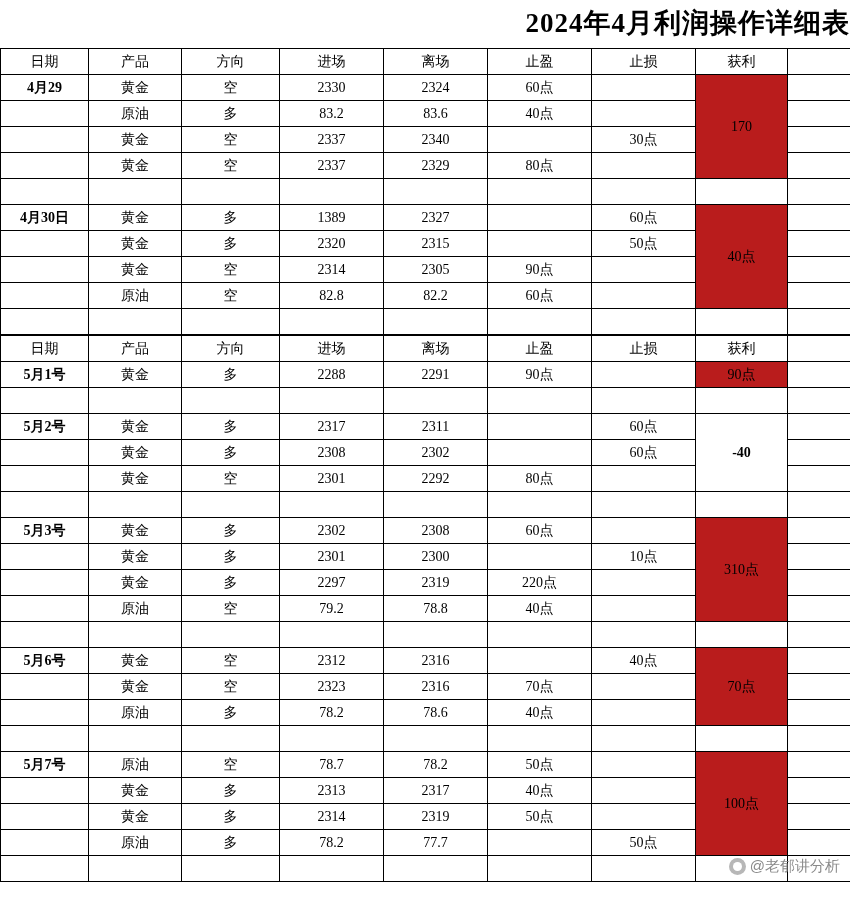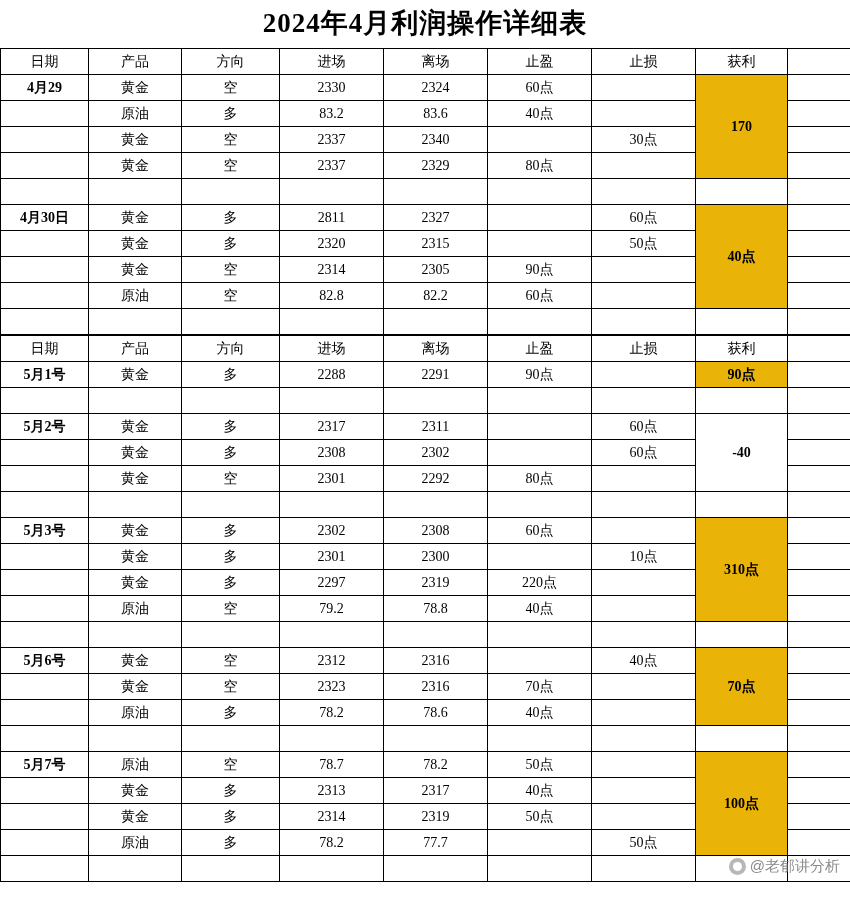--- a/index.html
+++ b/index.html
@@ -12,21 +12,21 @@
     height: 911px;
     font-family: "Liberation Serif", "DejaVu Serif", serif;
     color: #000000;
     overflow: hidden;
   }
   .sheet {
     width: 850px;
     position: relative;
   }
   .title {
-    text-align: center;
+    text-align: right;
     font-weight: bold;
     font-size: 27px;
     letter-spacing: 1px;
     line-height: 40px;
     padding: 3px 0 5px 0;
     font-family: "Liberation Serif", "DejaVu Serif", serif;
   }
   table.grid {
     border-collapse: collapse;
     table-layout: fixed;
@@ -50,22 +50,22 @@
   td.date {
     font-weight: bold;
     text-align: left;
     padding-left: 8px;
     font-size: 14px;
   }
   td.blank {
     border: 1px solid #000000;
   }
   td.profit-red {
-    background: #eab308;
-    font-weight: bold;
+    background: #b91c1c;
+    font-weight: normal;
     color: #000000;
   }
   td.profit-plain {
     font-weight: bold;
   }
   .spacer-row td {
     height: 11px;
     border: 1px solid #000000;
   }
   .watermark {
@@ -177,21 +177,21 @@
             <td class="blank"></td>
             <td class="blank"></td>
             <td class="blank"></td>
             <td class="blank"></td>
             <td class="blank"></td>
           </tr>
           <tr>
             <td class="date">4月30日</td>
             <td>黄金</td>
             <td>多</td>
-            <td>2811</td>
+            <td>1389</td>
             <td>2327</td>
             <td></td>
             <td>60点</td>
             <td rowspan="4" class="profit-red">40点</td>
             <td class="blank"></td>
           </tr>
           <tr>
             <td class="date"></td>
             <td>黄金</td>
             <td>多</td>

